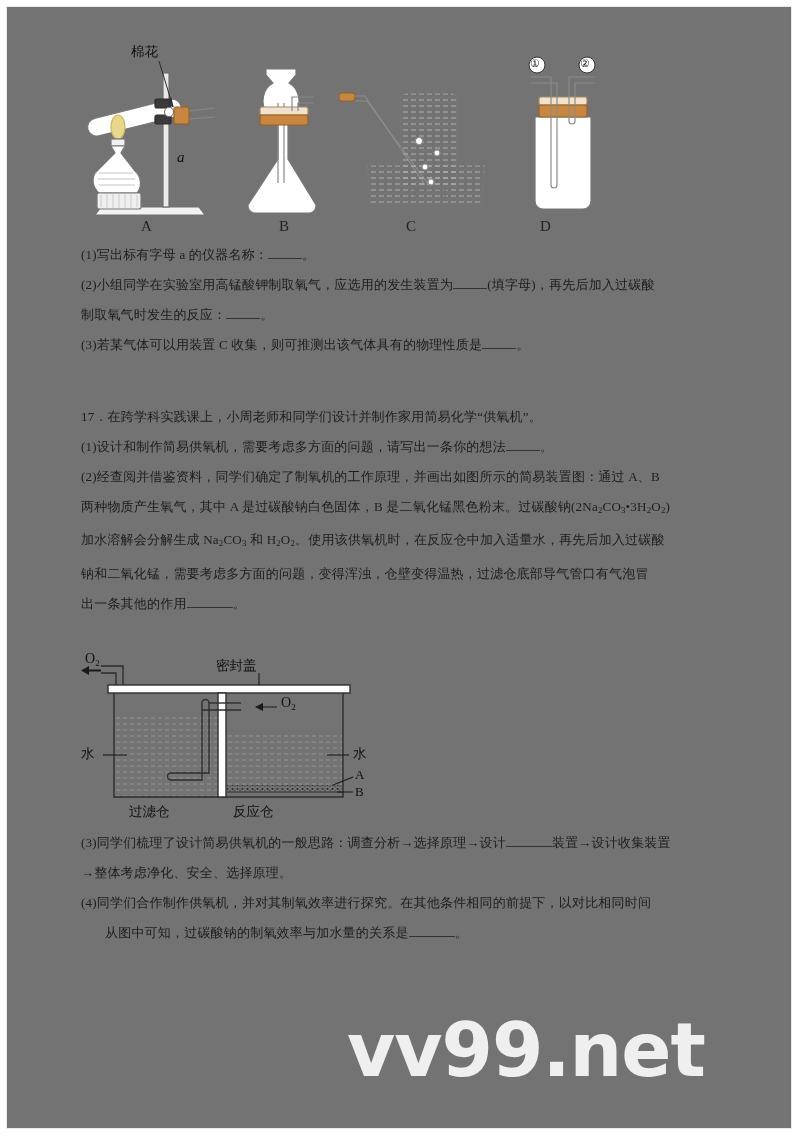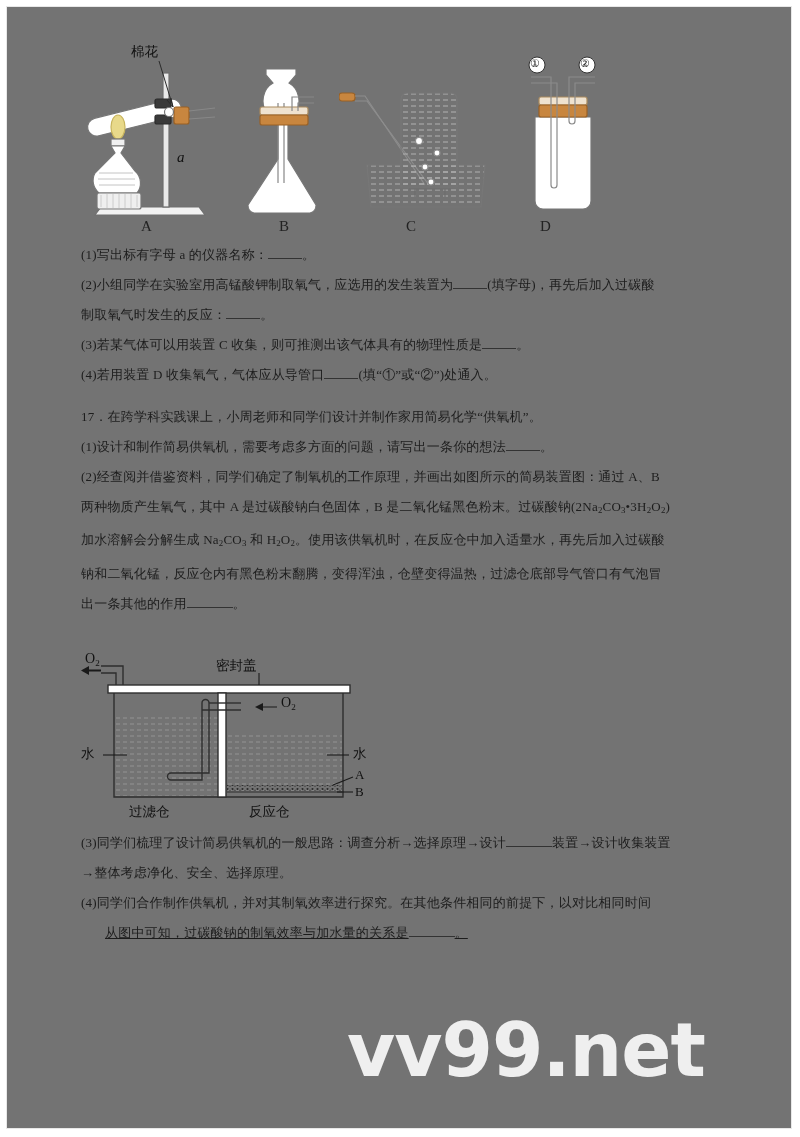--- a/index.html
+++ b/index.html
@@ -234,44 +234,41 @@
       </div>
 
       <div class="qline">
         <span>制取氧气时发生的反应：</span><span class="blank b-md"></span><span>。</span>
       </div>
 
       <div class="qline">
         <span>(3)若某气体可以用装置 C 收集，则可推测出该气体具有的物理性质是</span><span class="blank b-md"></span><span>。</span>
       </div>
 
-      <div class="qline">
-        <span>(4)若用装置 D 收集氧气，气体应从导管口</span><span class="blank b-md"></span><span>(填“①”或“②”)处通入。</span>
-      </div>
     </div>
 
     <div style="position:absolute;left:0;top:395px;width:640px;">
 
       <div class="qline">17．在跨学科实践课上，小周老师和同学们设计并制作家用简易化学“供氧机”。</div>
 
       <div class="qline">
         <span>(1)设计和制作简易供氧机，需要考虑多方面的问题，请写出一条你的想法</span><span class="blank b-md"></span><span>。</span>
       </div>
 
       <div class="qline">(2)经查阅并借鉴资料，同学们确定了制氧机的工作原理，并画出如图所示的简易装置图：通过 A、B</div>
 
       <div class="qline">
         <span>两种物质产生氧气，其中 A 是过碳酸钠白色固体，B 是二氧化锰黑色粉末。过碳酸钠(2Na</span><sub>2</sub><span>CO</span><sub>3</sub><span>•3H</span><sub>2</sub><span>O</span><sub>2</sub><span>)</span>
       </div>
 
       <div class="qline">
         <span>加水溶解会分解生成 Na</span><sub>2</sub><span>CO</span><sub>3</sub><span> 和 H</span><sub>2</sub><span>O</span><sub>2</sub><span>。使用该供氧机时，在反应仓中加入适量水，再先后加入过碳酸</span>
       </div>
 
-      <div class="qline">钠和二氧化锰，反应仓内有黑色粉末翻腾，变得浑浊，仓壁变得温热，过滤仓底部导气管口有气泡冒</div>
+      <div class="qline">钠和二氧化锰，需要考虑多方面的问题，变得浑浊，仓壁变得温热，过滤仓底部导气管口有气泡冒</div>
 
       <div class="qline">
         <span>出一条其他的作用</span><span class="blank b-lg"></span><span>。</span>
       </div>
     </div>
 
     <div class="genfig">
       <svg width="340" height="172" viewBox="0 0 340 172">
         <defs>
           <pattern id="waterdots" width="7" height="6" patternUnits="userSpaceOnUse">
@@ -332,32 +329,32 @@
       </svg>
 
       <div class="lbl o2" style="left:4px;top:-4px;font-size:14px;"><span>O</span><sub>2</sub></div>
       <div class="lbl o2" style="left:200px;top:40px;font-size:14px;"><span>O</span><sub>2</sub></div>
       <div class="lbl lbl-cn" style="left:135px;top:2px;">密封盖</div>
       <div class="lbl lbl-cn" style="left:0px;top:90px;">水</div>
       <div class="lbl lbl-cn" style="left:272px;top:90px;">水</div>
       <div class="lbl" style="left:274px;top:112px;font-size:13px;">A</div>
       <div class="lbl" style="left:274px;top:129px;font-size:13px;">B</div>
       <div class="lbl lbl-cn" style="left:48px;top:148px;">过滤仓</div>
-      <div class="lbl lbl-cn" style="left:168px;top:148px;">反应仓</div>
+      <div class="lbl lbl-cn" style="left:152px;top:148px;">反应仓</div>
     </div>
 
     <div style="position:absolute;left:0;top:821px;width:640px;">
 
       <div class="qline">
         <span>(3)同学们梳理了设计简易供氧机的一般思路：调查分析→选择原理→设计</span><span class="blank b-lg"></span><span>装置→设计收集装置</span>
       </div>
 
       <div class="qline">→整体考虑净化、安全、选择原理。</div>
 
       <div class="qline">(4)同学们合作制作供氧机，并对其制氧效率进行探究。在其他条件相同的前提下，以对比相同时间</div>
 
-      <div class="qline" style="text-indent:24px;text-decoration:underline;">
+      <div class="qline" style="text-indent:24px;">
         <span>从图中可知，过碳酸钠的制氧效率与加水量的关系是</span><span class="blank b-lg"></span><span>。</span>
       </div>
     </div>
 
   </div>
 </div>
 
 </body></html>

